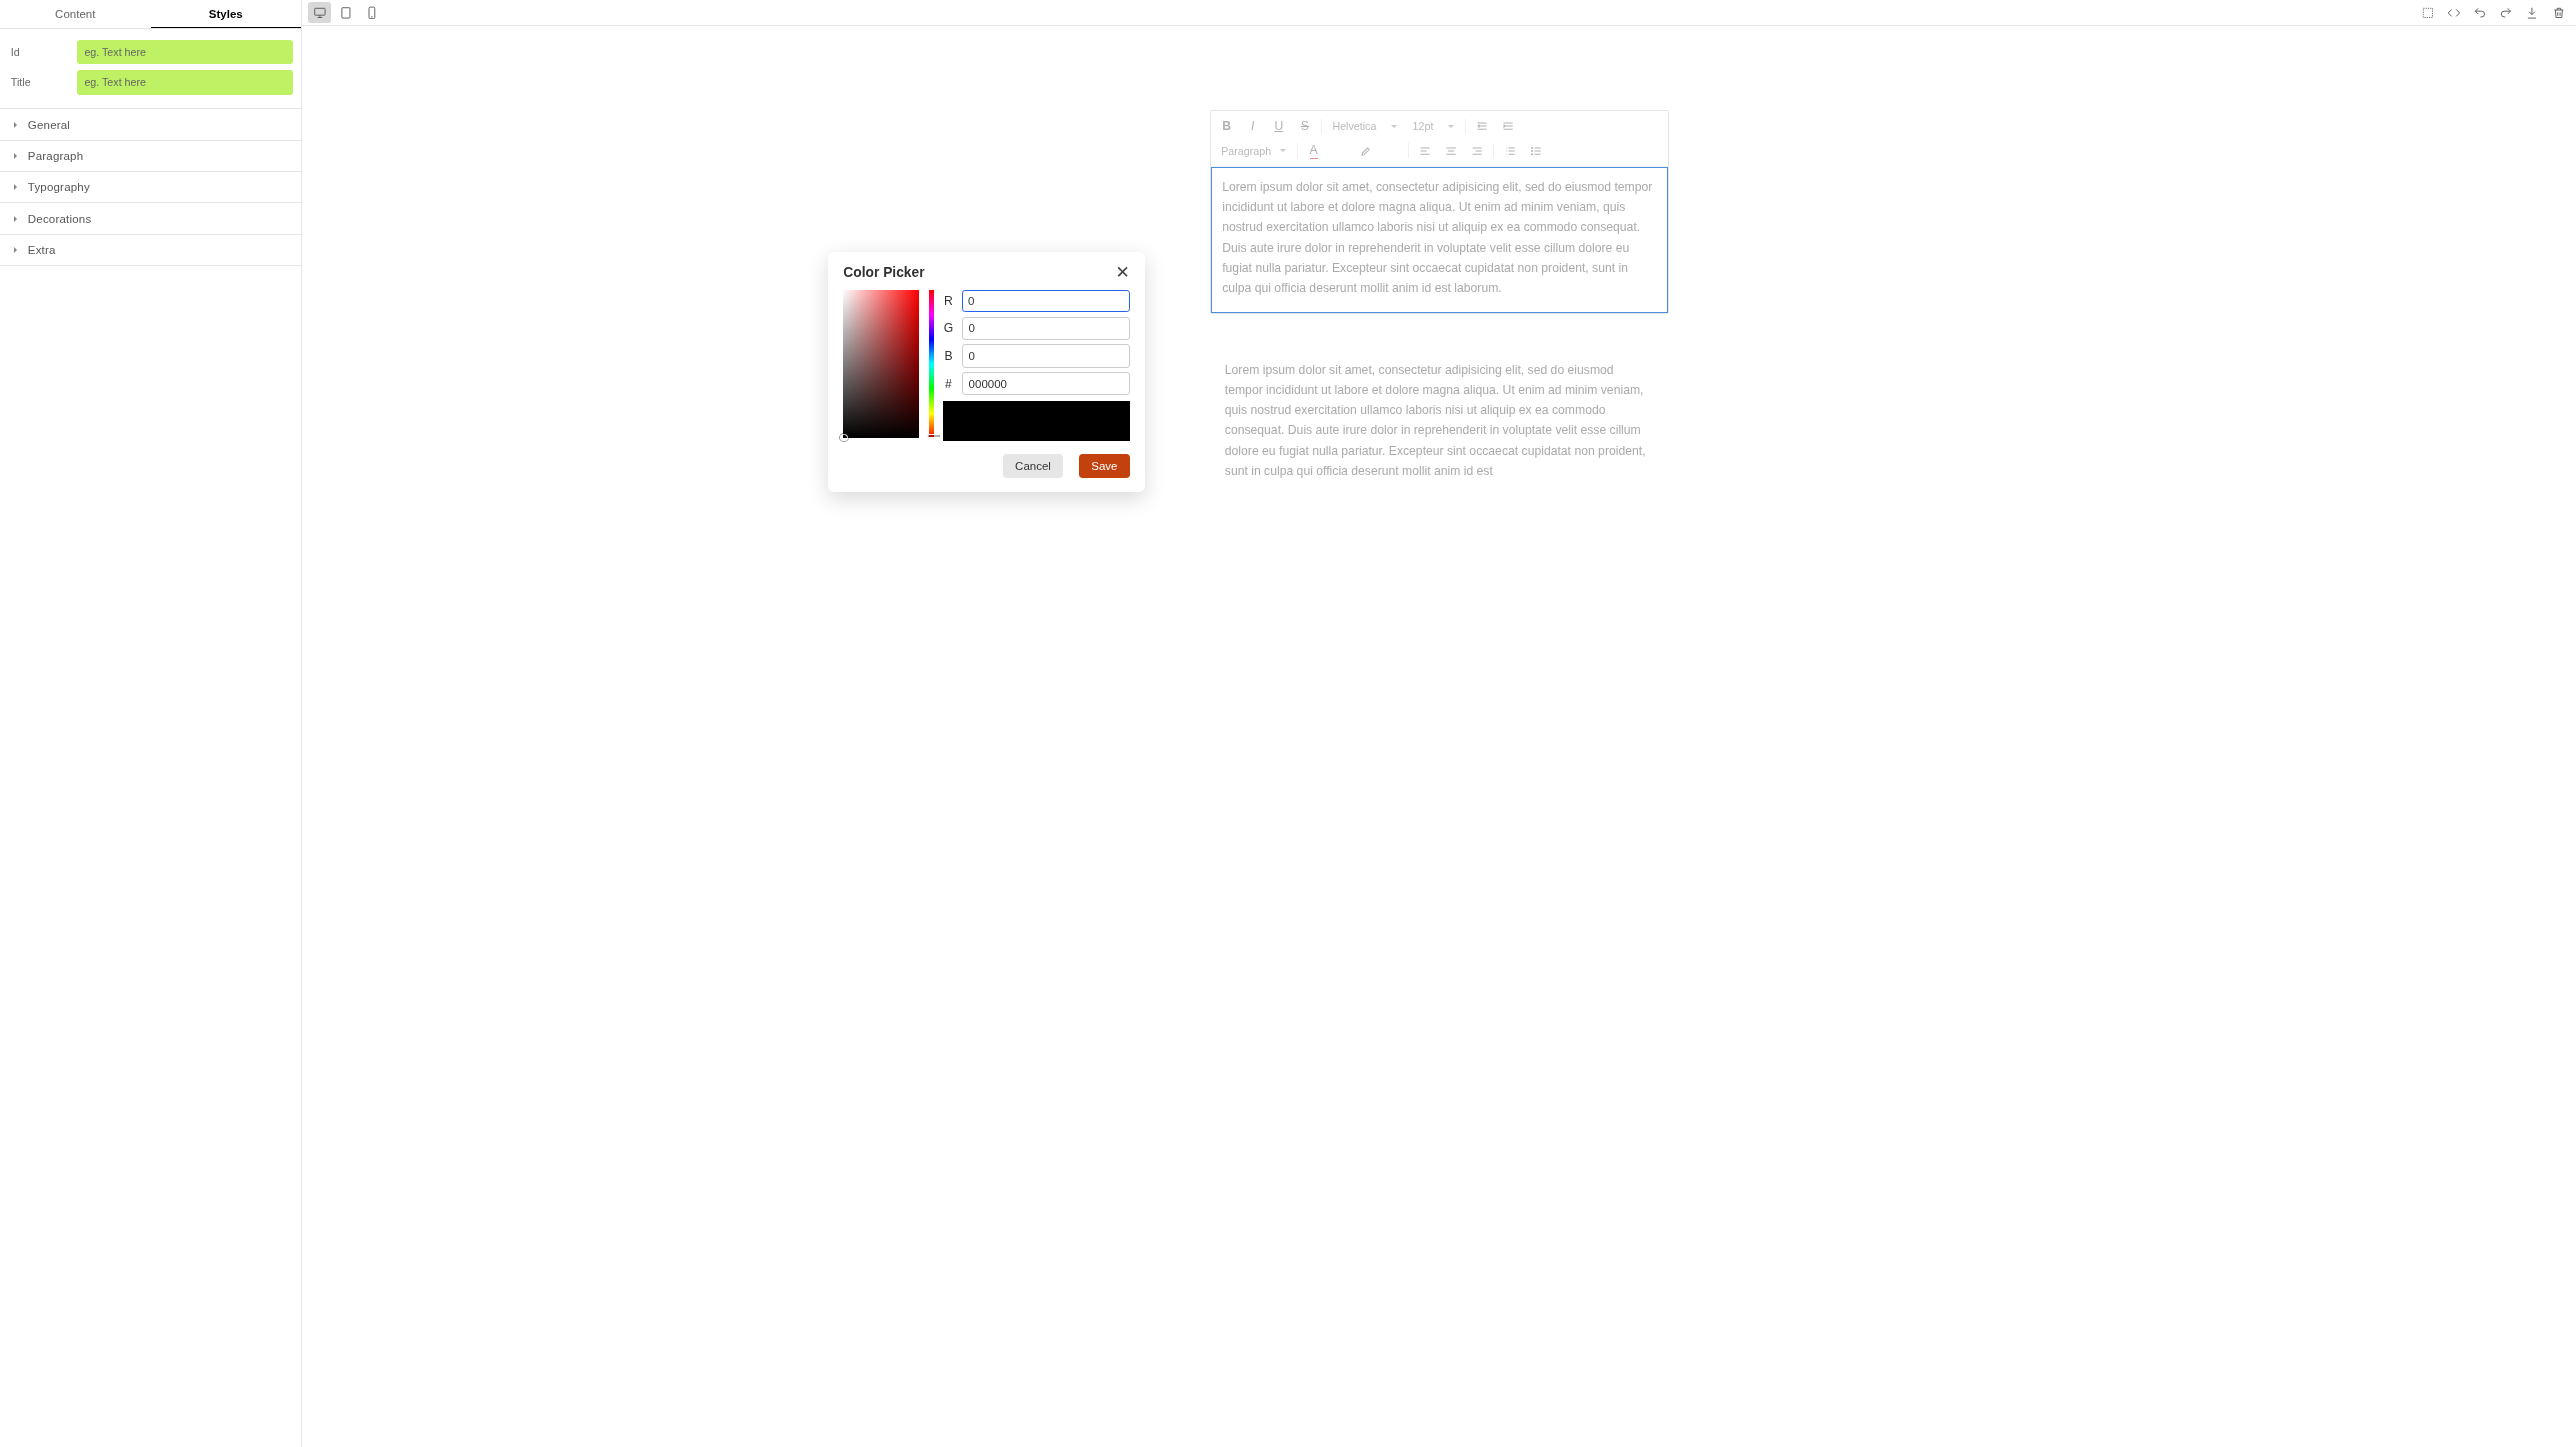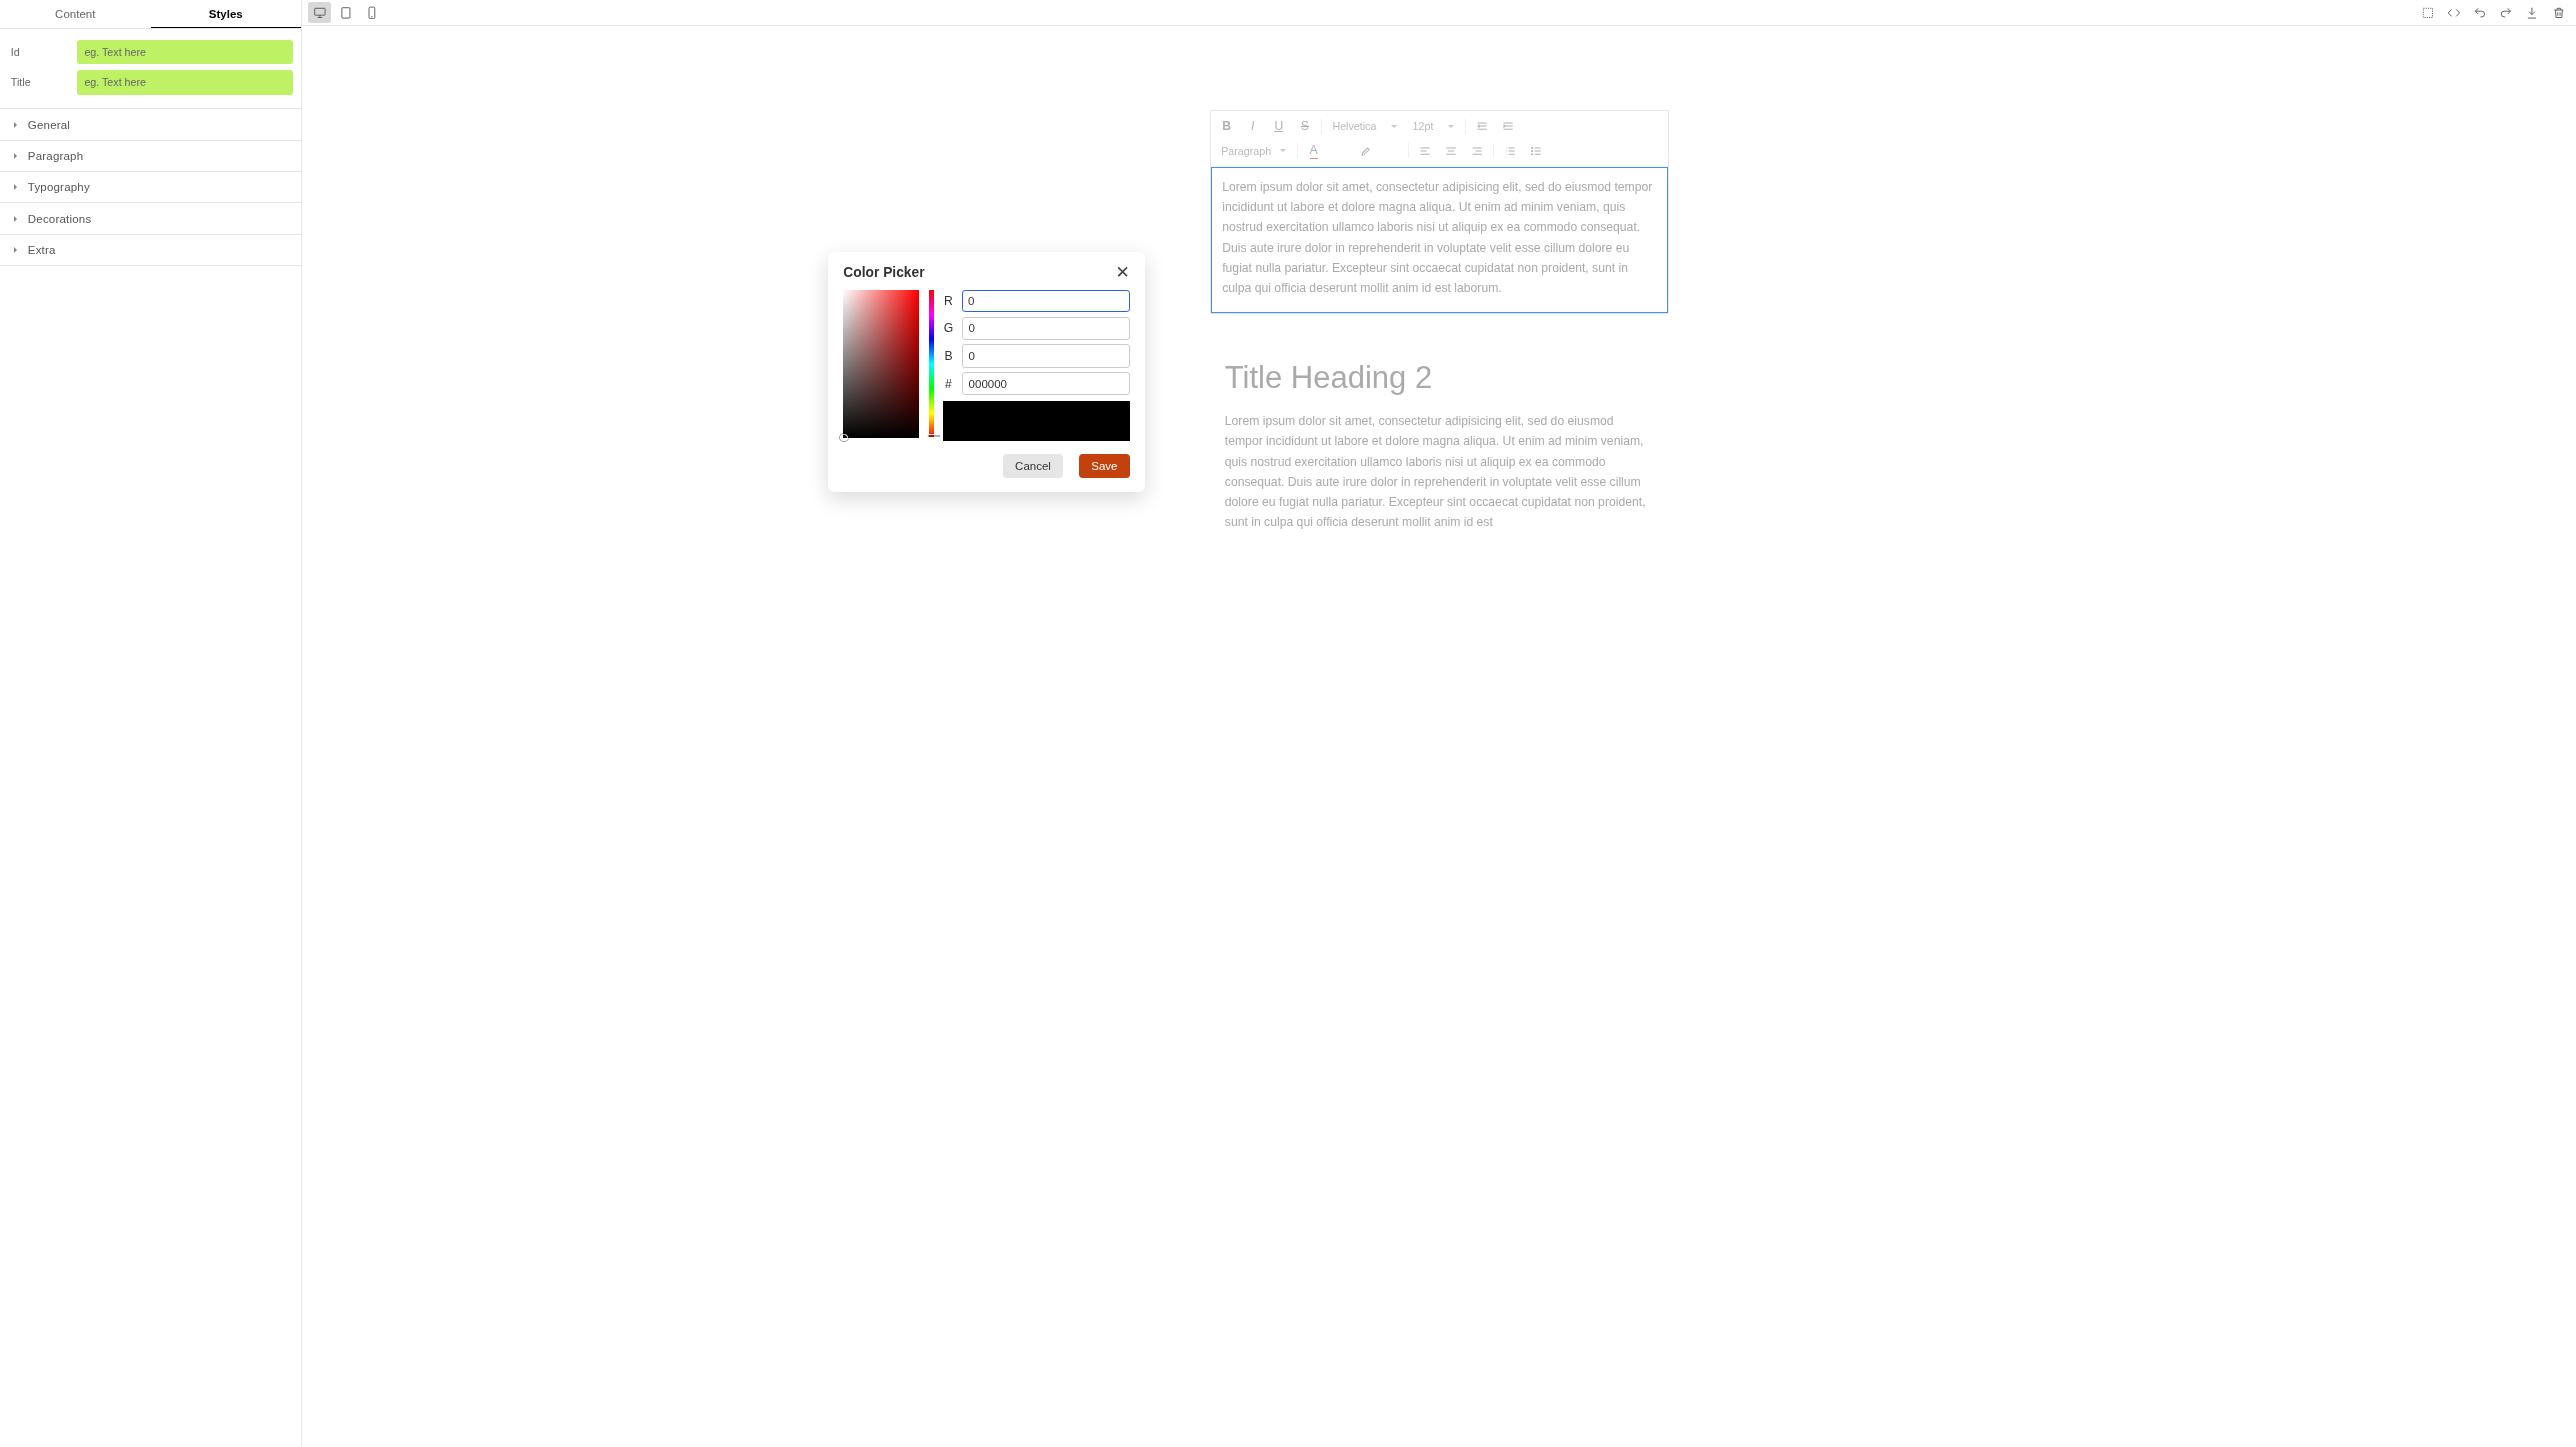--- a/index.html
+++ b/index.html
@@ -261,21 +261,20 @@
                   <circle cx="4" cy="12" r="1"></circle>
                   <circle cx="4" cy="18" r="1"></circle>
                 </svg>
               </div>
           </div>
         </div>
         <div class="content">Lorem ipsum dolor sit amet, consectetur adipisicing elit, sed do eiusmod tempor incididunt ut labore et dolore magna aliqua. Ut enim ad minim veniam, quis nostrud exercitation ullamco laboris nisi ut aliquip ex ea commodo consequat. Duis aute irure dolor in reprehenderit in voluptate velit esse cillum dolore eu fugiat nulla pariatur. Excepteur sint occaecat cupidatat non proident, sunt in culpa qui officia deserunt mollit anim id est laborum.</div>
       </div>
 
       <div class="frame2">
-        <div class="heading2">Title Heading 2</div>
         <div style="color:#aaa;font-size:12.2px;line-height:1.65">Lorem ipsum dolor sit amet, consectetur adipisicing elit, sed do eiusmod tempor incididunt ut labore et dolore magna aliqua. Ut enim ad minim veniam, quis nostrud exercitation ullamco laboris nisi ut aliquip ex ea commodo consequat. Duis aute irure dolor in reprehenderit in voluptate velit esse cillum dolore eu fugiat nulla pariatur. Excepteur sint occaecat cupidatat non proident, sunt in culpa qui officia deserunt mollit anim id est</div>
       </div>
 
       <div class="modal">
         <div class="modal-head">
           <div class="modal-title">Color Picker</div>
           <div class="modal-close">✕</div>
         </div>
         <div class="cp-body">
           <div class="cp-sat">

